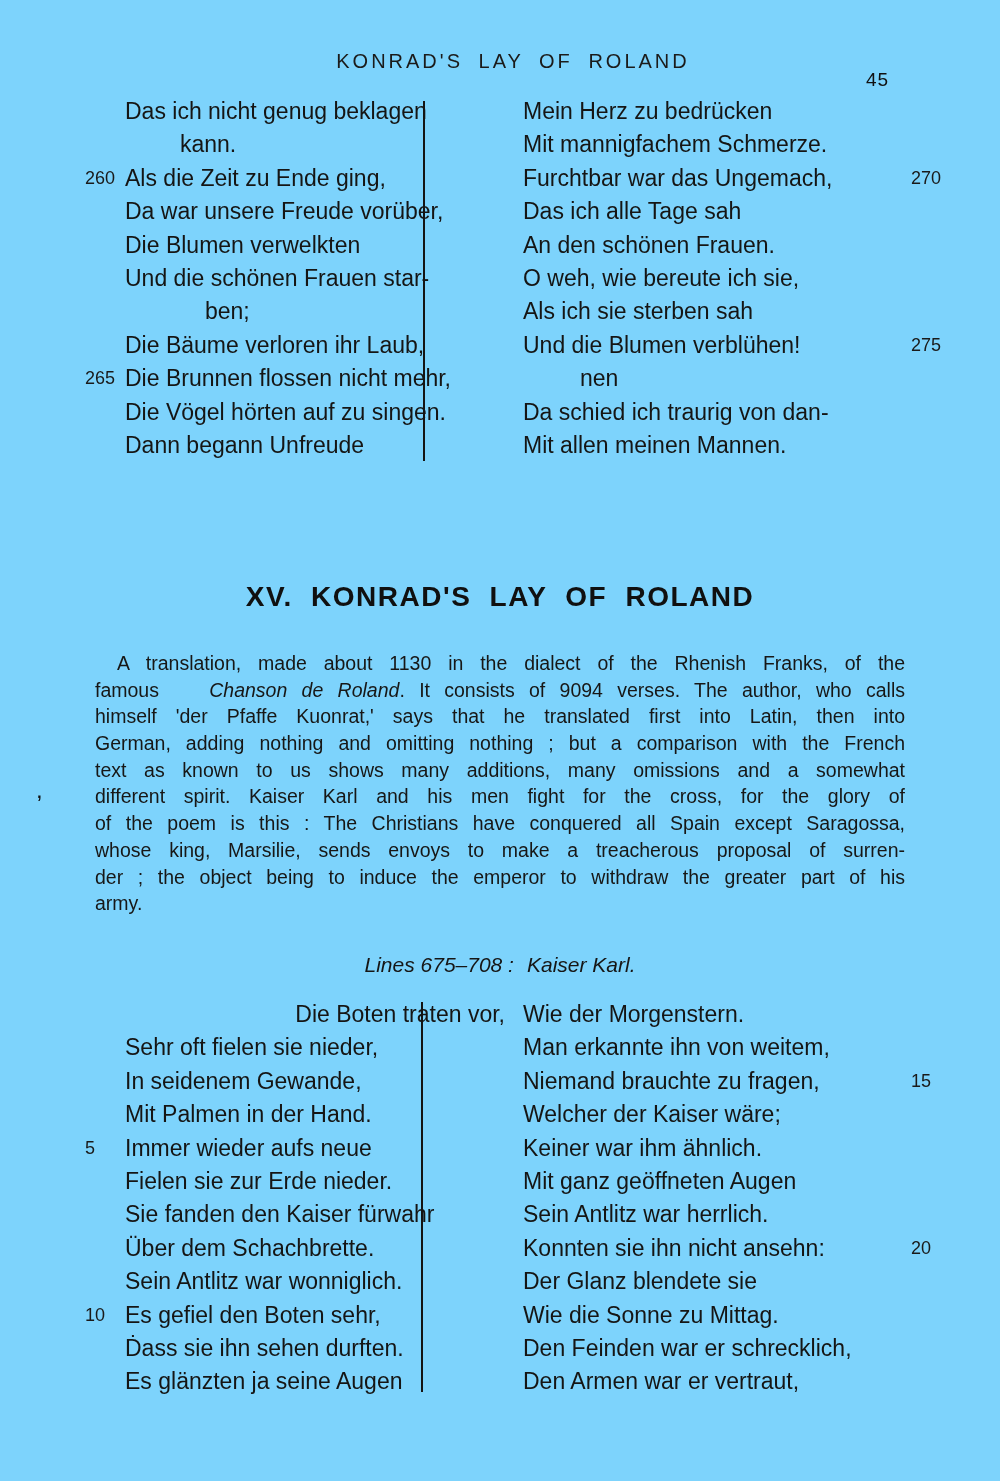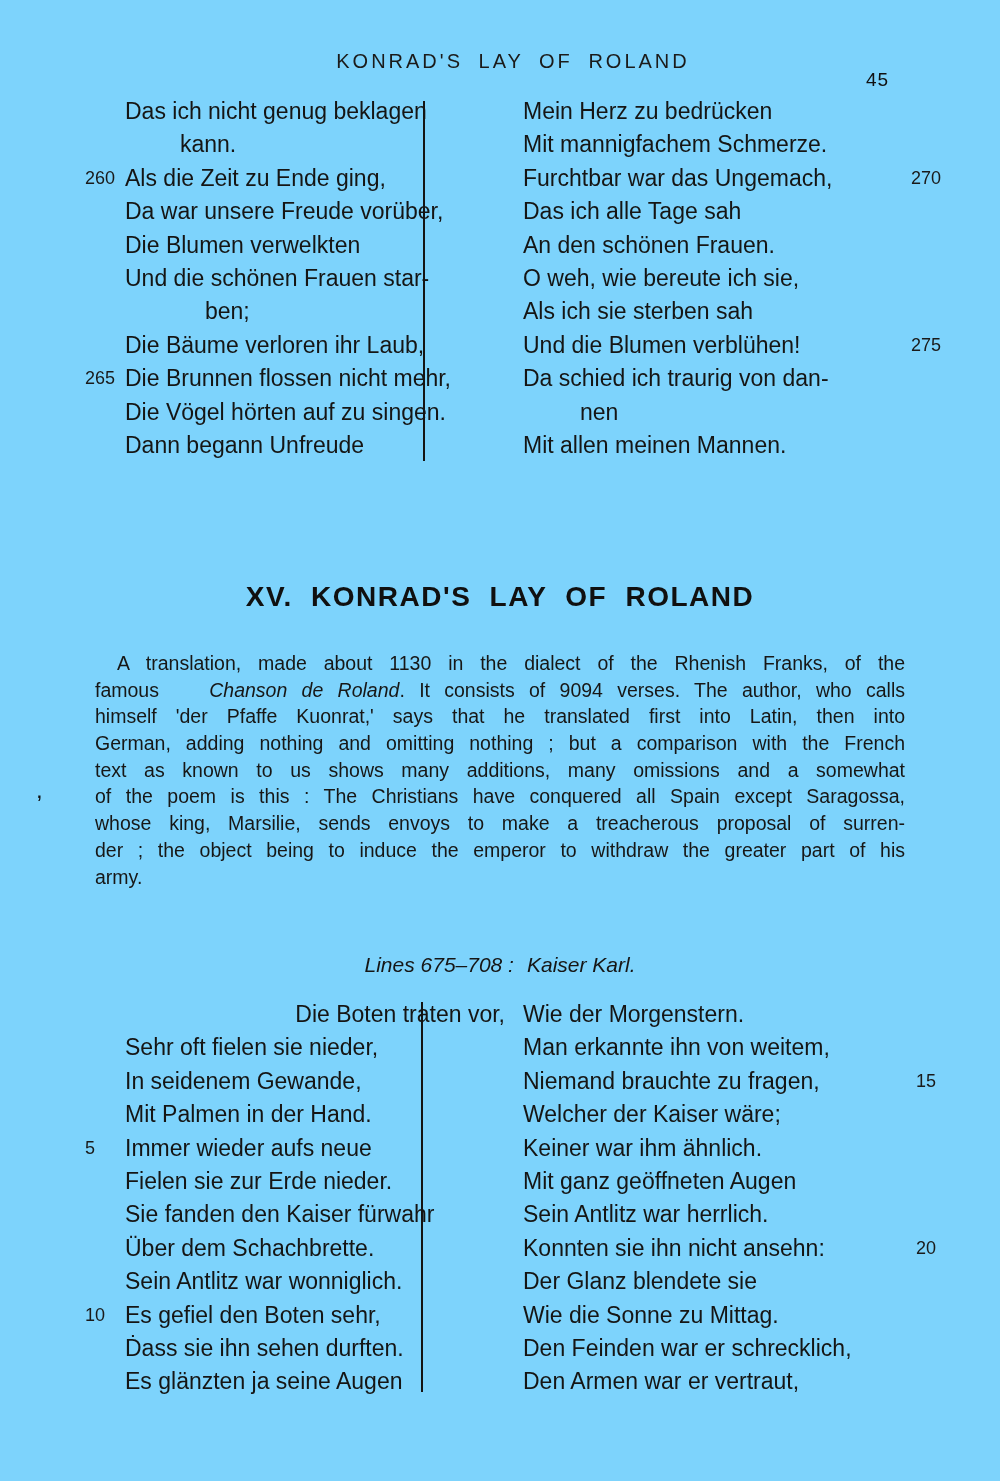--- a/index.html
+++ b/index.html
@@ -23,21 +23,21 @@
   .poem-2{top:998px;height:404px;}
   .pcol{position:absolute;top:0;}
   .pcol-left{left:0;width:420px;}
   .pcol-right{left:438px;width:418px;}
   .pline{position:relative;height:33.4px;line-height:33.4px;white-space:nowrap;}
   .pcol-left .pline{padding-left:40px;}
   .lnum{
     position:absolute;left:0;top:0;width:36px;font-size:18px;line-height:33.4px;
     color:#1a1a19;
   }
-  .pcol-right .lnum{left:auto;right:0;width:30px;text-align:center;}
+  .pcol-right .lnum{left:auto;right:0;width:30px;text-align:left;}
   .indA{padding-left:95px !important;}   
   .indB{padding-left:120px !important;}  
   .indC{padding-left:70px !important;text-align:right;}   
   .indR{padding-left:57px !important;}   
   .divider{position:absolute;width:2px;background:#141413;}
   .divider-1{left:423px;top:101px;height:360px;}
   .divider-2{left:421px;top:1002px;height:390px;}
   
   .section-heading{
     position:absolute;top:580px;left:0;width:1000px;text-align:center;
@@ -83,37 +83,38 @@
     </div>
     <div class="pcol pcol-right">
       <div class="pline"><span>Mein Herz zu bedrücken</span><span class="lnum"></span></div>
       <div class="pline"><span>Mit mannigfachem Schmerze.</span><span class="lnum"></span></div>
       <div class="pline"><span>Furchtbar war das Ungemach,</span><span class="lnum">270</span></div>
       <div class="pline"><span>Das ich alle Tage sah</span><span class="lnum"></span></div>
       <div class="pline"><span>An den schönen Frauen.</span><span class="lnum"></span></div>
       <div class="pline"><span>O weh, wie bereute ich sie,</span><span class="lnum"></span></div>
       <div class="pline"><span>Als ich sie sterben sah</span><span class="lnum"></span></div>
       <div class="pline"><span>Und die Blumen verblühen!</span><span class="lnum">275</span></div>
+      <div class="pline indR"><span>nen</span><span class="lnum"></span></div>
       <div class="pline"><span>Da schied ich traurig von dan-</span><span class="lnum"></span></div>
-      <div class="pline indR"><span>nen</span><span class="lnum"></span></div>
       <div class="pline"><span>Mit allen meinen Mannen.</span><span class="lnum"></span></div>
     </div>
   </div>
   <div class="divider divider-1"></div>
 
   <div class="section-heading">XV. KONRAD'S LAY OF ROLAND</div>
 
   <div class="margin-speck">,</div>
 
   <div class="intro">
     <div class="iline iline-first">A translation, made about 1130 in the dialect of the Rhenish Franks, of the</div>
     <div class="iline"><span>famous </span><span class="it">Chanson de Roland</span><span>. It consists of 9094 verses. The author, who calls</span></div>
     <div class="iline">himself 'der Pfaffe Kuonrat,' says that he translated first into Latin, then into</div>
     <div class="iline">German, adding nothing and omitting nothing ; but a comparison with the French</div>
     <div class="iline">text as known to us shows many additions, many omissions and a somewhat</div>
+    <div class="iline">different spirit. Kaiser Karl and his men fight for the cross, for the glory of</div>
     <div class="iline">of the poem is this : The Christians have conquered all Spain except Saragossa,</div>
     <div class="iline">whose king, Marsilie, sends envoys to make a treacherous proposal of surren-</div>
     <div class="iline">der ; the object being to induce the emperor to withdraw the greater part of his</div>
     <div class="iline iline-last">army.</div>
   </div>
 
   <div class="subtitle">
     <span>Lines 675–708 :</span><span class="name-part">Kaiser Karl.</span>
   </div>
 

